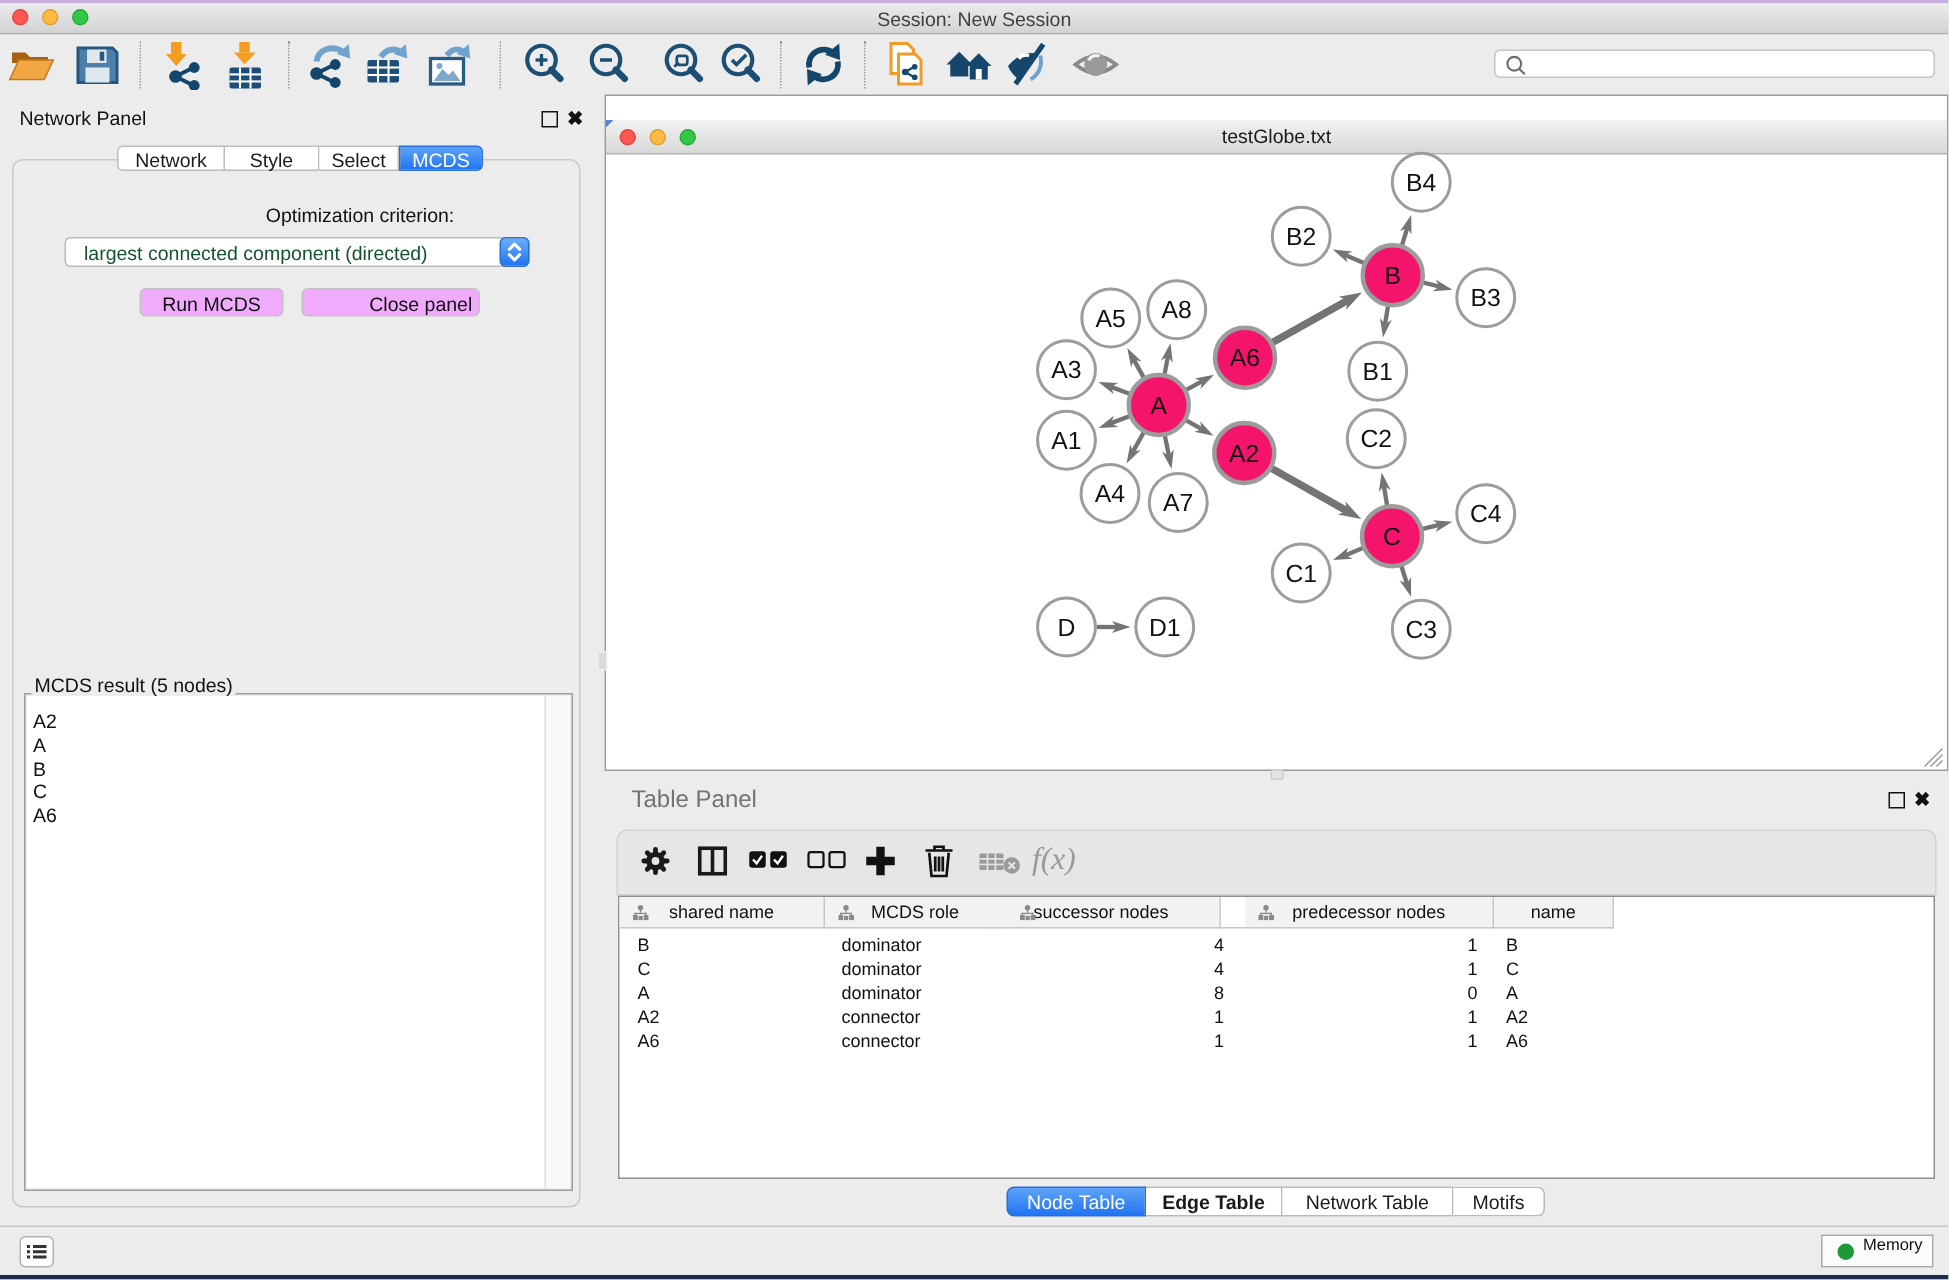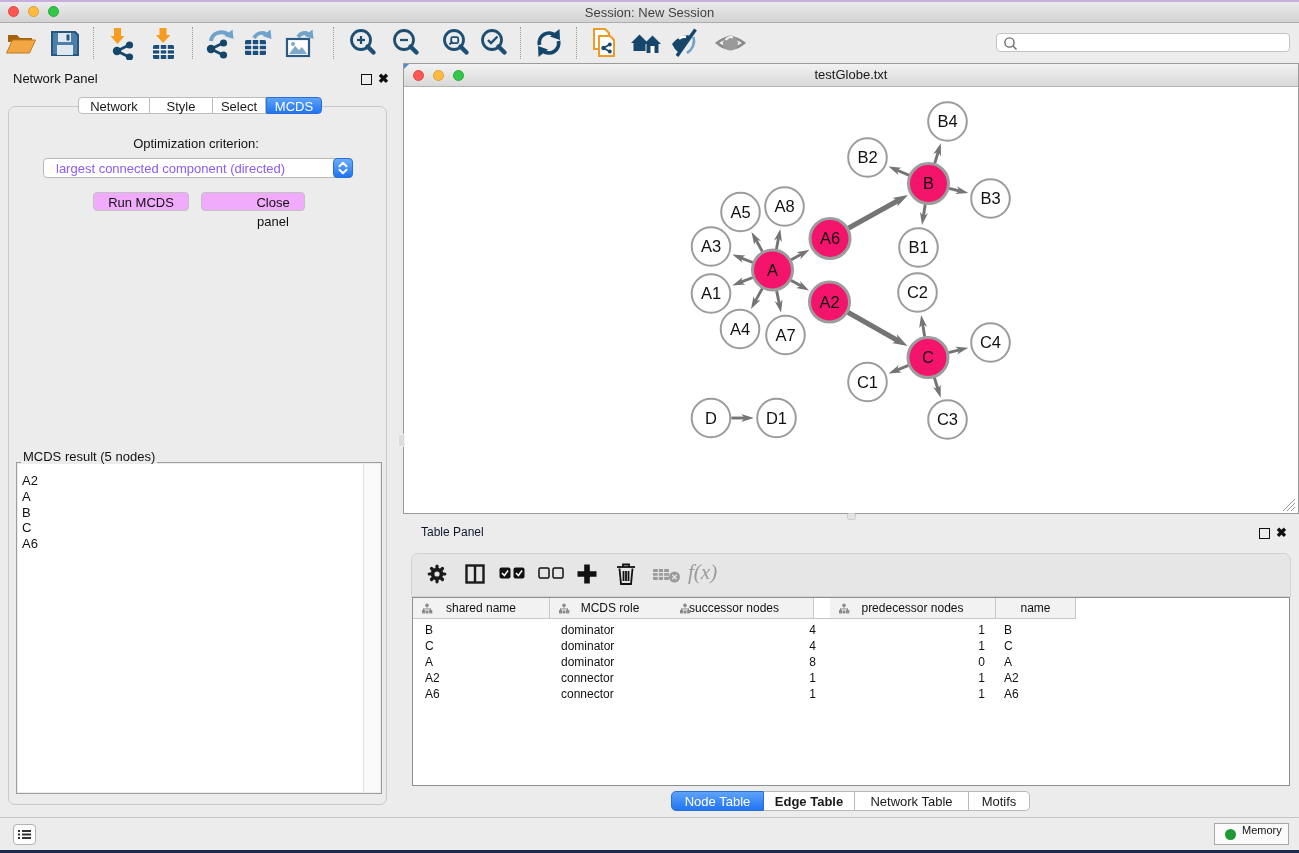--- a/index.html
+++ b/index.html
@@ -19,41 +19,41 @@
   #search{position:absolute;left:996px;top:10px;width:292px;height:17px;background:#fff;
     border:1px solid #c3c3c3;border-radius:4px;}
   
   #cp-title{left:13px;top:71px;font-size:13px;color:#111;}
   .hdr-sq{position:absolute;width:9px;height:9px;border:1.5px solid #111;}
   .hdr-x{position:absolute;font-size:13px;font-weight:bold;color:#111;}
   #cp-panel{left:8px;top:106px;width:377px;height:697px;background:#ececec;
     border:1px solid #c9c9c9;border-radius:7px;}
   .tab{position:absolute;top:97px;height:17px;line-height:17px;text-align:center;
     font-size:13px;color:#1a1a1a;background:#fff;border:1px solid #bcbcbc;box-sizing:border-box;}
-  #opt-label{left:0px;top:136px;width:392px;text-align:center;font-size:13px;color:#111;}
+  #opt-label{left:0px;top:136px;width:392px;text-align:center;font-size:13px;color:#111;padding-left:44px;}
   #combo{left:43px;top:158px;width:310px;height:20px;background:#fff;border:1px solid #b9b9b9;
     border-radius:4px;box-sizing:border-box;}
-  #combo-txt{left:56px;top:161px;font-size:13px;color:#8b5cf6;}
+  #combo-txt{left:56px;top:161px;font-size:13px;color:#14532d;}
   #combo-btn{left:333px;top:158px;width:20px;height:20px;border-radius:4px;box-sizing:border-box;
     background:linear-gradient(#6aaefa,#2174f2);border:1px solid #2a6fd4;}
   .btn{position:absolute;top:192px;height:19px;line-height:19px;background:#f0abfc;
     border:1px solid #c2c2c2;border-radius:4px;text-align:center;font-size:13px;color:#111;
     box-sizing:border-box;}
   #fieldset{left:16px;top:462px;width:366px;height:332px;border:1px solid #9d9d9d;box-sizing:border-box;}
   #fs-legend{left:21px;top:449px;font-size:13px;color:#111;background:#ececec;padding:0 2px;}
   #fs-list{left:18px;top:464px;width:362px;height:328px;background:#fff;font-size:13px;color:#111;}
   #fs-scroll{left:363px;top:464px;width:16px;height:328px;background:#fafafa;border-left:1px solid #e0e0e0;}
   
   #gwin{left:403px;top:63px;width:896px;height:451px;background:#fff;
     border:1px solid #9b9b9b;box-sizing:border-box;}
-  #gtitle{left:0;top:0;width:894px;height:22px;background:linear-gradient(#f2f2f2,#d8d8d8);
+  #gtitle{left:0;top:16px;width:894px;height:22px;background:linear-gradient(#f2f2f2,#d8d8d8);
     border-bottom:1px solid #b4b4b4;}
   .gl{position:absolute;top:6px;width:11px;height:11px;border-radius:50%;box-sizing:border-box;}
   
-  #tp-title{left:421px;top:525px;font-size:12px;color:#0f172a;}
+  #tp-title{left:421px;top:525px;font-size:16px;color:#737373;}
   #tp-toolbar{left:411px;top:553px;width:880px;height:44px;background:#e6e6e6;
     border:1px solid #d2d2d2;border-radius:7px 7px 0 0;box-sizing:border-box;}
   #ttable{left:412px;top:597px;width:878px;height:189px;background:#fff;border:1px solid #8f8f8f;
     box-sizing:border-box;}
   .th{position:absolute;top:0;height:21px;background:#f2f2f2;border-right:1px solid #c8c8c8;
       box-sizing:border-box;font-size:12px;color:#111;text-align:center;line-height:21px;}
   .trow{position:absolute;font-size:12px;color:#111;height:16px;line-height:16px;}
   
   .btab{position:absolute;top:791px;height:20px;line-height:20px;text-align:center;font-size:13px;
     color:#1a1a1a;background:#fff;border:1px solid #b9b9b9;box-sizing:border-box;}
@@ -229,21 +229,21 @@
 <div class="abs" id="opt-label">Optimization criterion:</div>
 <div class="abs" id="combo"></div>
 <div class="abs" id="combo-txt">largest connected component (directed)</div>
 <div class="abs" id="combo-btn">
   <svg width="18" height="18" viewBox="0 0 18 18" style="position:absolute;left:0;top:0;">
     <path d="M5.5 7.2 L9 3.8 L12.5 7.2" stroke="#fff" stroke-width="2" fill="none" stroke-linecap="round" stroke-linejoin="round"></path>
     <path d="M5.5 10.8 L9 14.2 L12.5 10.8" stroke="#fff" stroke-width="2" fill="none" stroke-linecap="round" stroke-linejoin="round"></path>
   </svg>
 </div>
 <div class="btn" style="left:93px;width:96px;">Run MCDS</div>
-<div class="btn" style="left:201px;width:104px;padding-left:40px;">Close panel</div>
+<div class="btn" style="left:201px;width:119px;padding-left:40px;">Close panel</div>
 <div class="abs" id="fieldset"></div>
 <div class="abs" id="fs-legend">MCDS result (5 nodes)</div>
 <div class="abs" id="fs-list">
     <div style="padding:9px 0 0 4px;line-height:15.8px;">A2<br>A<br>B<br>C<br>A6</div>
   </div>
 <div class="abs" id="fs-scroll"></div>
 
 <div class="abs" id="gwin">
   <div class="abs" id="gtitle">
     <div class="gl" style="left:9px;background:#fc5753;border:1px solid #df4744;"></div>

